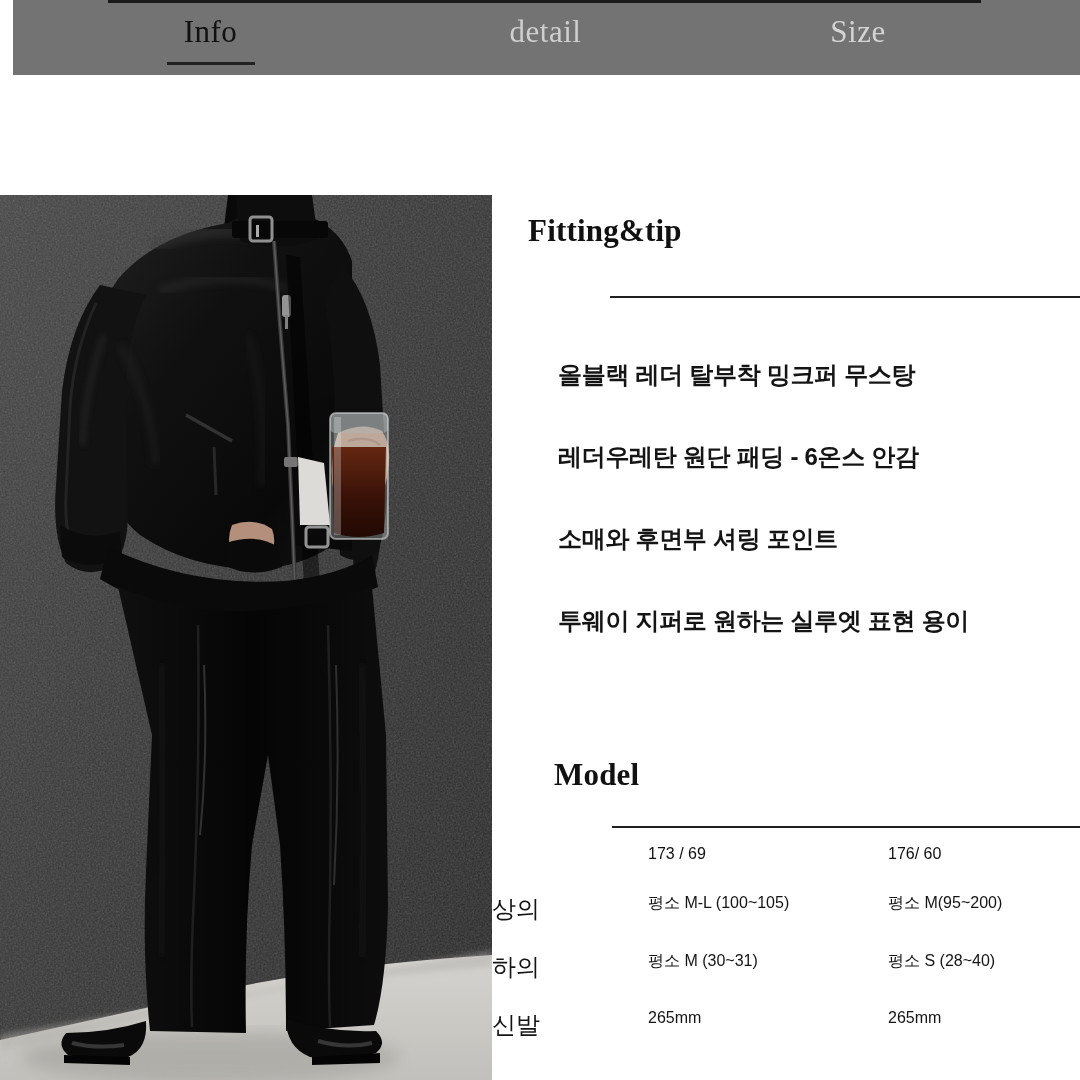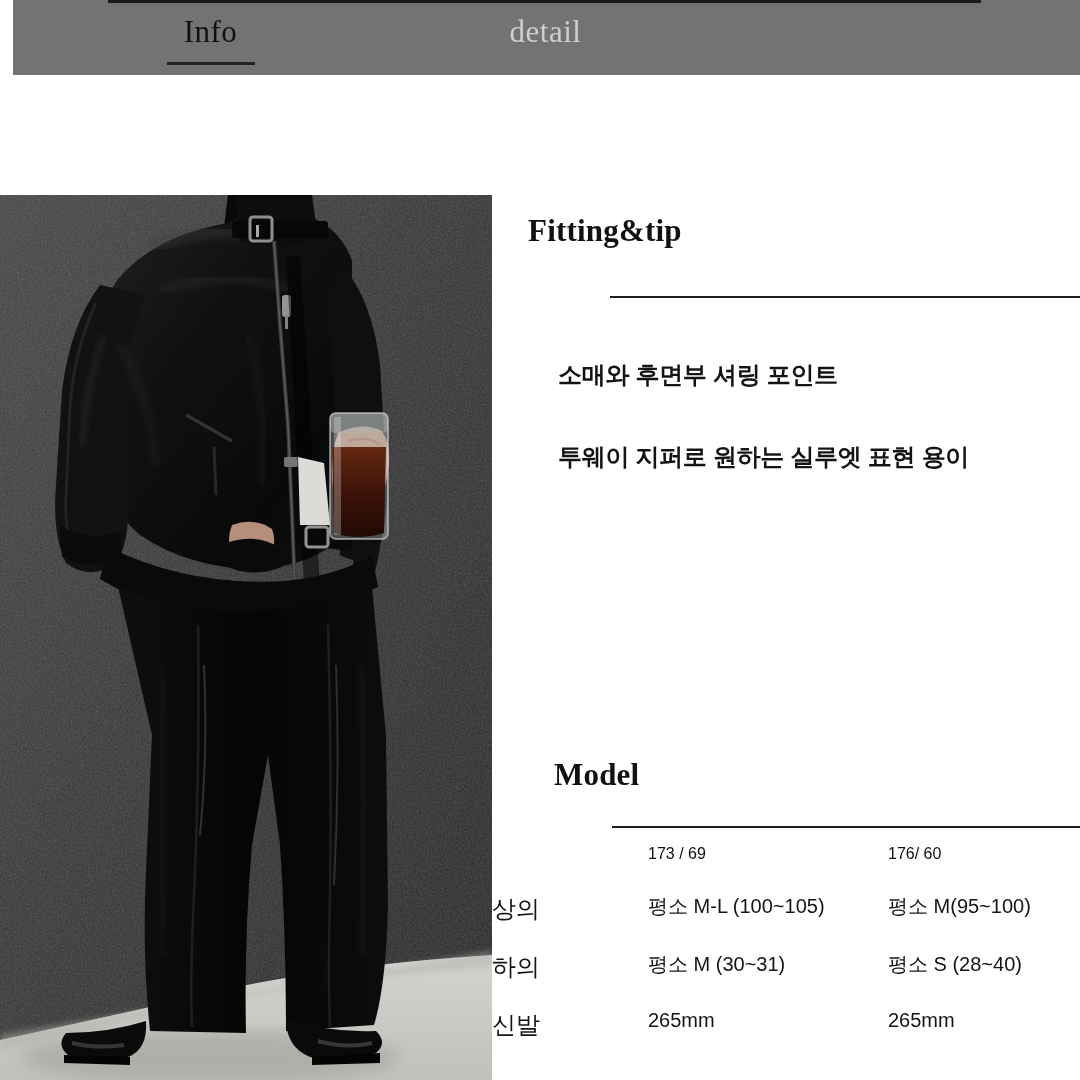--- a/index.html
+++ b/index.html
@@ -145,21 +145,21 @@
   .mt-row td { height: 58px; }
   .mt-label {
     font-size: 24px;
     font-weight: bold;
     color: #141414;
     padding-left: 46px;
     white-space: nowrap;
     margin-left: 48px;
   }
   .mt-val {
-    font-size: 20px;
+    font-size: 16px;
     color: #141414;
     white-space: nowrap;
   }
   .mt-val-a { padding-left: 156px; }
   .mt-val-b { padding-left: 0px; }
 </style>
 </head>
 <body>
 
 <div id="tabbar">
@@ -167,20 +167,23 @@
 
   <div class="tab" id="tab-info">
     <span>Info</span>
     <span class="tab-underline"></span>
   </div>
 
   <div class="tab" id="tab-detail">
     <span>detail</span>
   </div>
 
+  <div class="tab" id="tab-size">
+    <span>Size</span>
+  </div>
 </div>
 
 <div id="photo">
   <svg width="492" height="885" viewBox="0 0 492 885" xmlns="http://www.w3.org/2000/svg">
     <defs>
       <linearGradient id="wallGrad" x1="0" y1="0" x2="1" y2="1">
         <stop offset="0%" stop-color="#4a4a4a"></stop>
         <stop offset="45%" stop-color="#3a3a3a"></stop>
         <stop offset="100%" stop-color="#2a2a2a"></stop>
       </linearGradient>
@@ -340,20 +343,22 @@
     <rect x="0" y="0" width="492" height="885" fill="#000000" opacity="0.06"></rect>
   </svg>
 </div>
 
 <div id="info-panel">
 
   <div class="section-heading" id="fitting-heading">Fitting&amp;tip</div>
   <div class="hrule" id="fitting-rule"></div>
 
   <div id="fitting-lines">
+    <div class="fit-line">올블랙 레더 탈부착 밍크퍼 무스탕</div>
+    <div class="fit-line">레더우레탄 원단 패딩 - 6온스 안감</div>
     <div class="fit-line">소매와 후면부 셔링 포인트</div>
     <div class="fit-line">투웨이 지퍼로 원하는 실루엣 표현 용이</div>
   </div>
 
   <div class="section-heading" id="model-heading">Model</div>
   <div class="hrule" id="model-rule"></div>
 
   <table id="model-table">
     <colgroup>
       <col class="col-label">
@@ -363,21 +368,21 @@
     <tbody>
       <tr class="mt-header-row">
         <td></td>
         <td class="mt-header" id="hdr-a">173 / 69</td>
         <td class="mt-header" id="hdr-b">176/ 60</td>
       </tr>
 
       <tr class="mt-row">
         <td class="mt-label">상의</td>
         <td class="mt-val mt-val-a">평소 M-L (100~105)</td>
-        <td class="mt-val mt-val-b">평소 M(95~100)</td>
+        <td class="mt-val mt-val-b">평소 M(95~200)</td>
       </tr>
 
       <tr class="mt-row">
         <td class="mt-label">하의</td>
         <td class="mt-val mt-val-a">평소 M (30~31)</td>
         <td class="mt-val mt-val-b">평소 S (28~40)</td>
       </tr>
 
       <tr class="mt-row">
         <td class="mt-label">신발</td>

